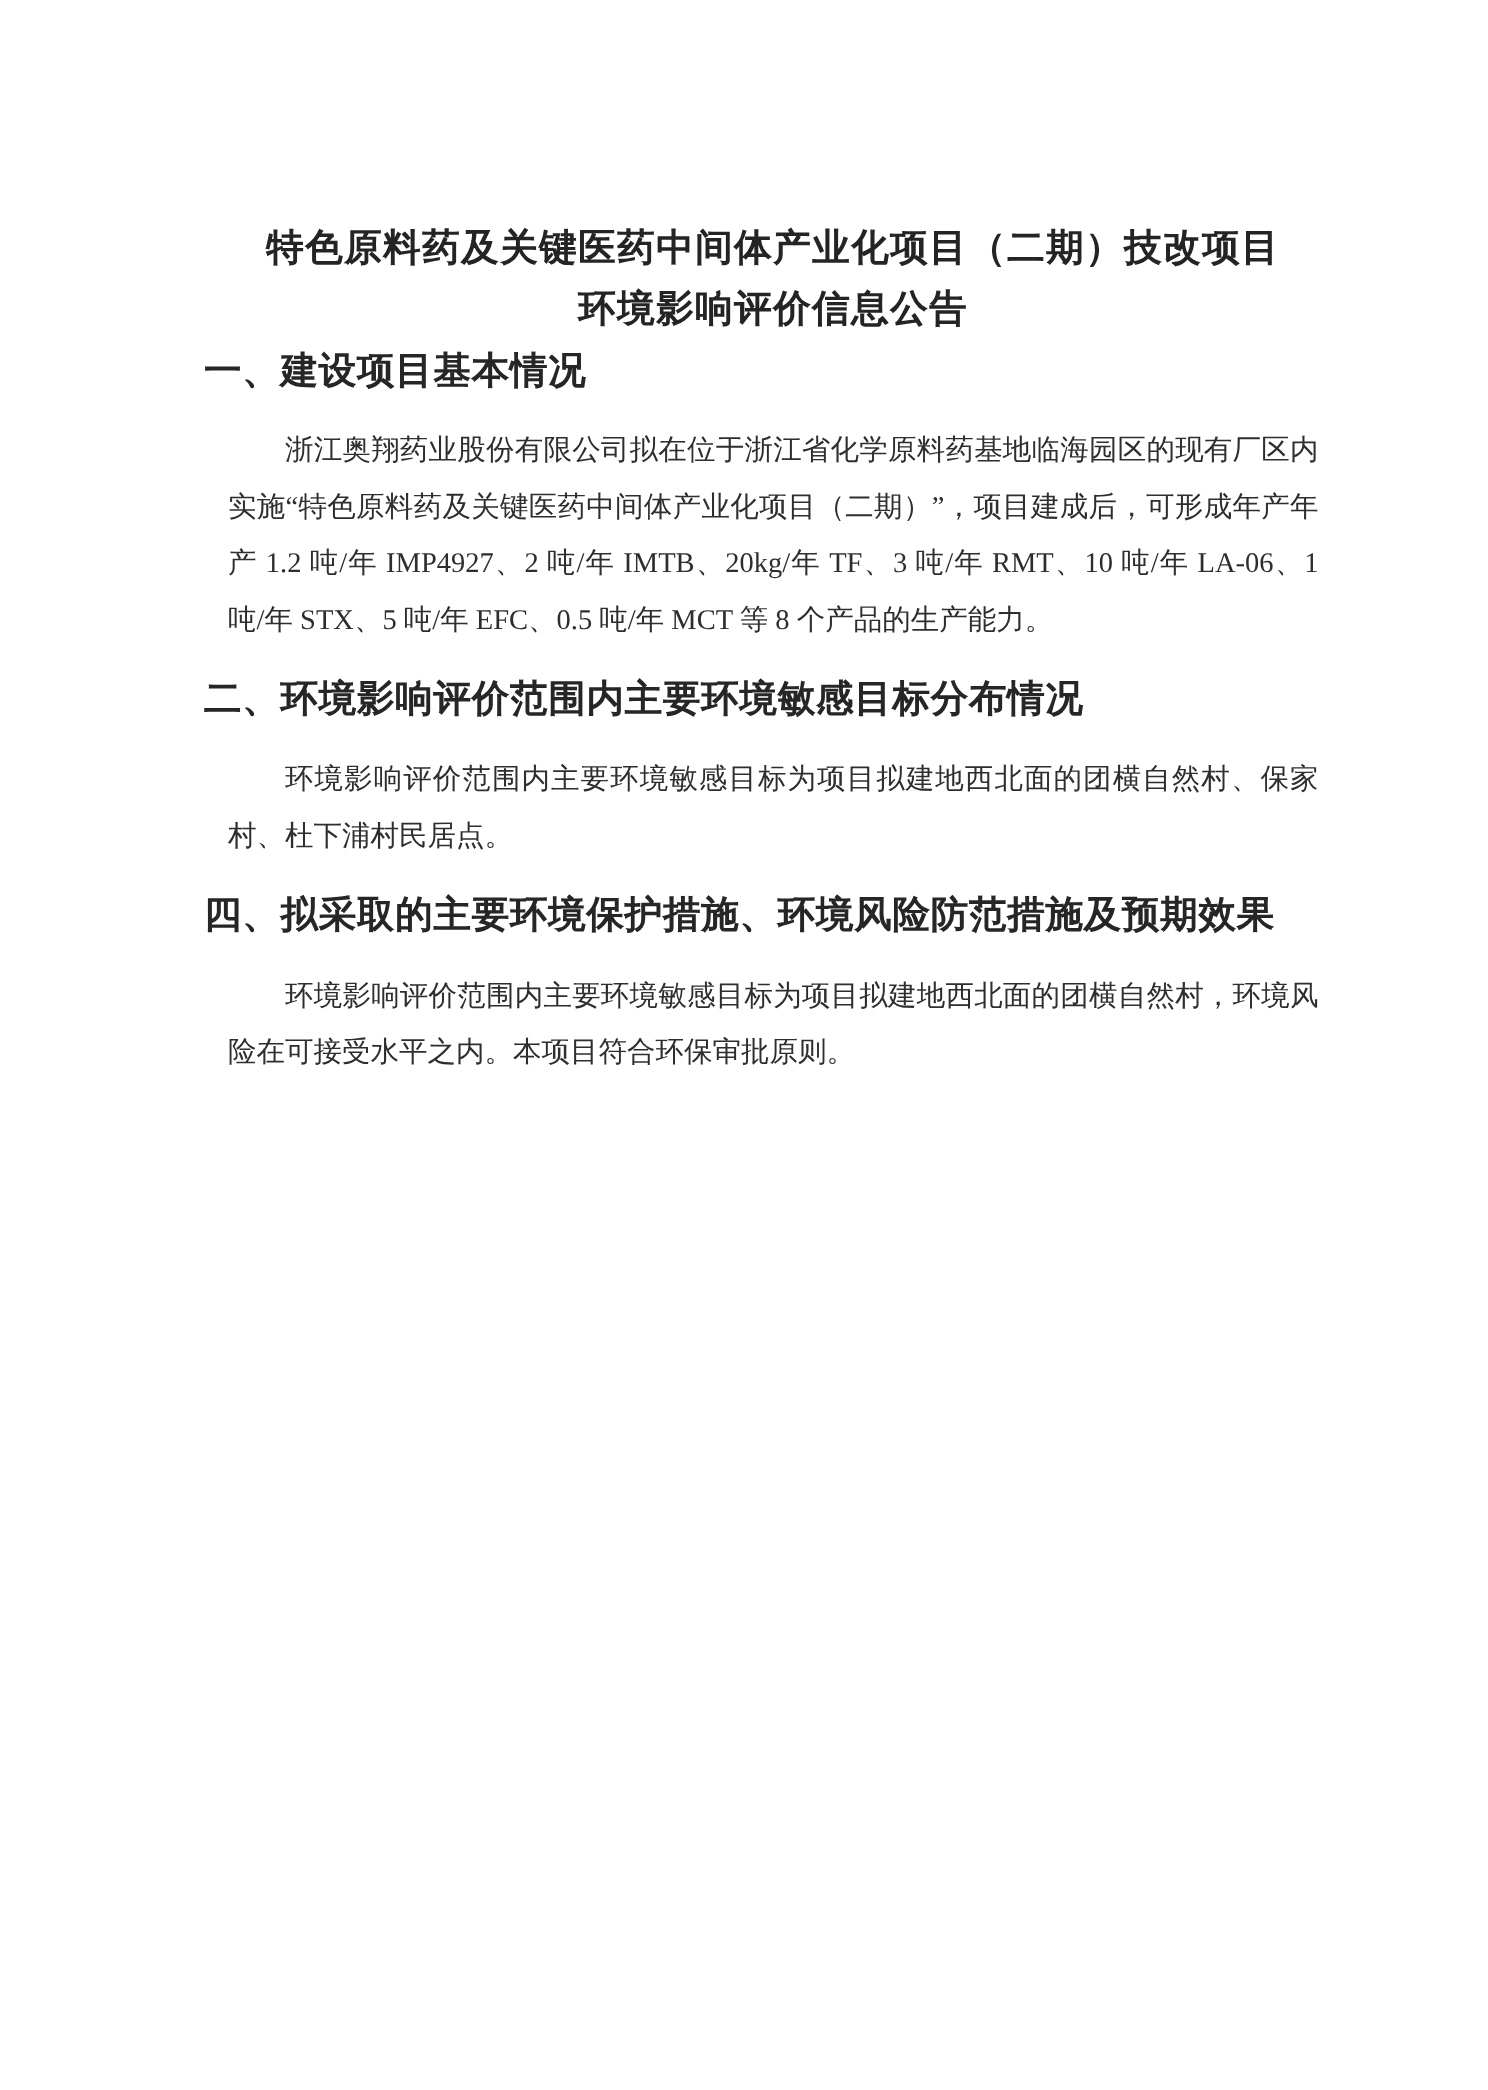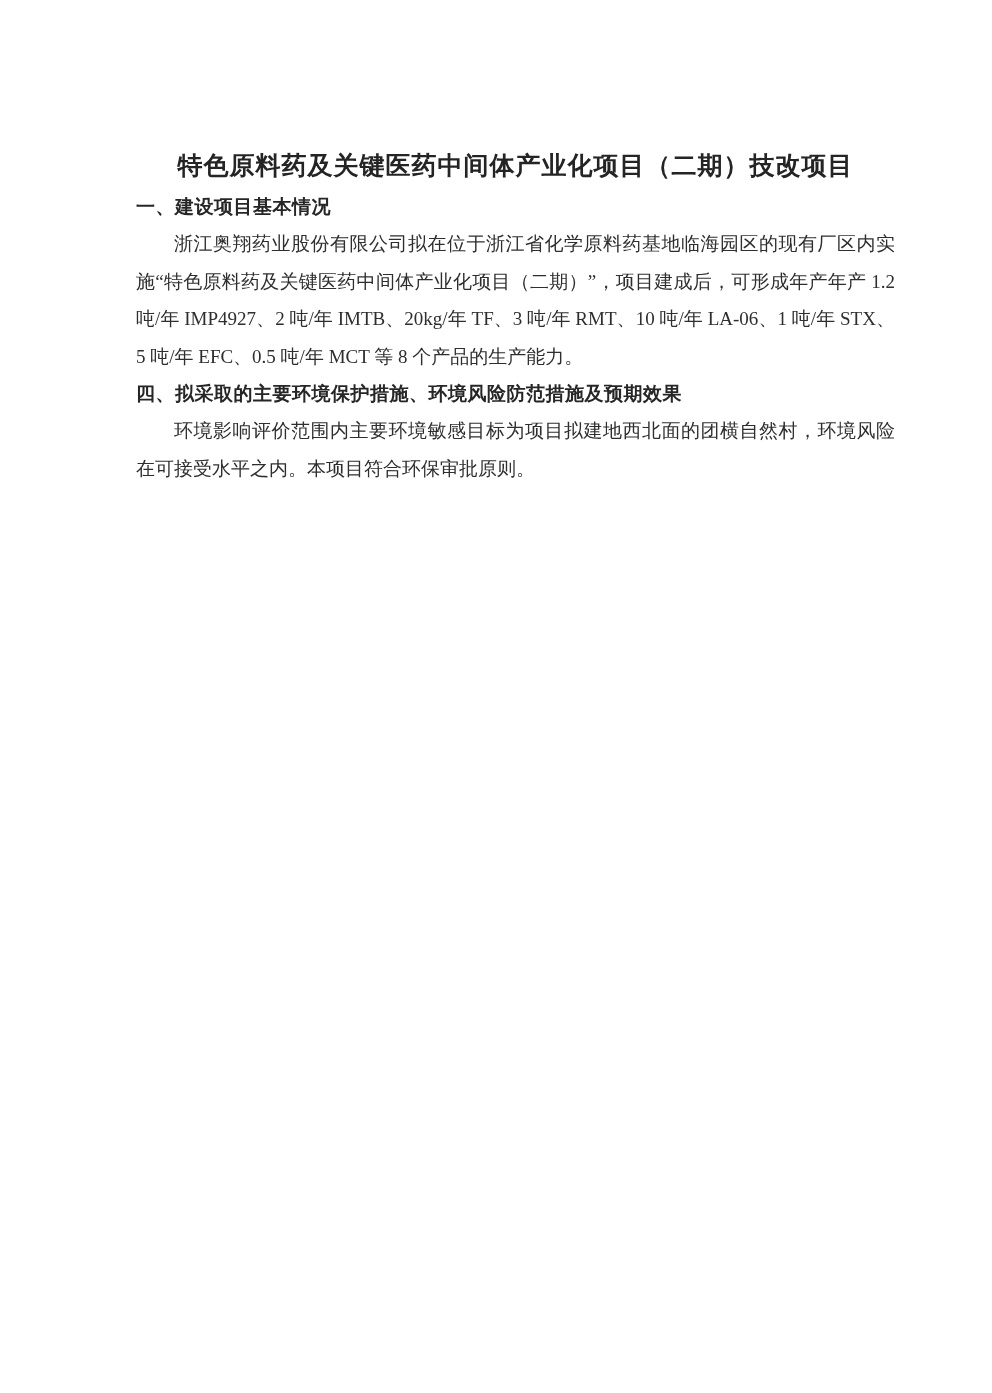--- a/index.html
+++ b/index.html
@@ -35,49 +35,52 @@
   .title-line {
     display: block;
   }
   .doc-section {
     margin: 0;
   }
   .sec-heading {
     margin: 0;
     font-family: "Liberation Sans", "DejaVu Sans", sans-serif;
     font-weight: 700;
-    font-size: 19px;
+    font-size: 25px;
     line-height: 37.4px;
     color: #262626;
     letter-spacing: 0.5px;
   }
   .para {
-    margin: 0;
+    margin: 16px;
     font-size: 19px;
     line-height: 37.4px;
     text-align: justify;
     text-indent: 2em;
     color: #2e2e2e;
   }
 </style>
 </head>
 <body>
 
 <div class="page">
 
   <h1 class="doc-title">
     <span class="title-line">特色原料药及关键医药中间体产业化项目（二期）技改项目</span>
+    <span class="title-line">环境影响评价信息公告</span>
   </h1>
 
   <section class="doc-section">
     <h2 class="sec-heading">一、建设项目基本情况</h2>
     <p class="para">浙江奥翔药业股份有限公司拟在位于浙江省化学原料药基地临海园区的现有厂区内实施“特色原料药及关键医药中间体产业化项目（二期）”，项目建成后，可形成年产年产 1.2 吨/年 IMP4927、2 吨/年 IMTB、20kg/年 TF、3 吨/年 RMT、10 吨/年 LA-06、1 吨/年 STX、5 吨/年 EFC、0.5 吨/年 MCT 等 8 个产品的生产能力。</p>
   </section>
 
   <section class="doc-section">
+    <h2 class="sec-heading">二、环境影响评价范围内主要环境敏感目标分布情况</h2>
+    <p class="para">环境影响评价范围内主要环境敏感目标为项目拟建地西北面的团横自然村、保家村、杜下浦村民居点。</p>
   </section>
 
   <section class="doc-section">
   </section>
 
   <section class="doc-section">
     <h2 class="sec-heading">四、拟采取的主要环境保护措施、环境风险防范措施及预期效果</h2>
   </section>
 
   <section class="doc-section">

